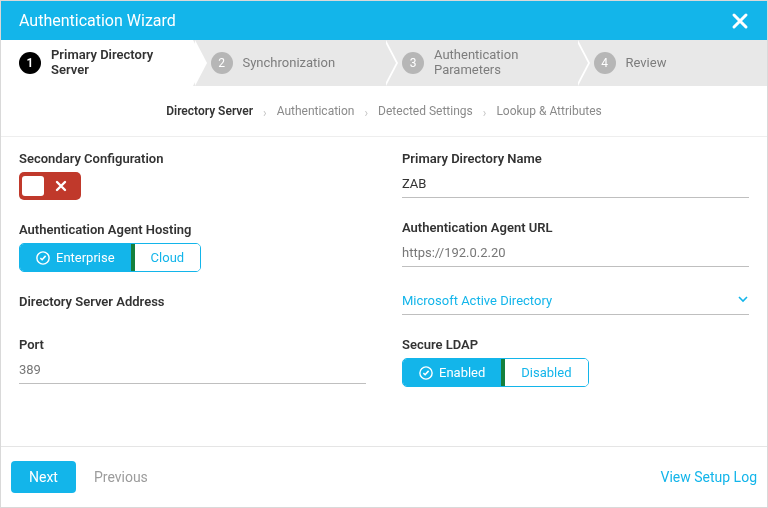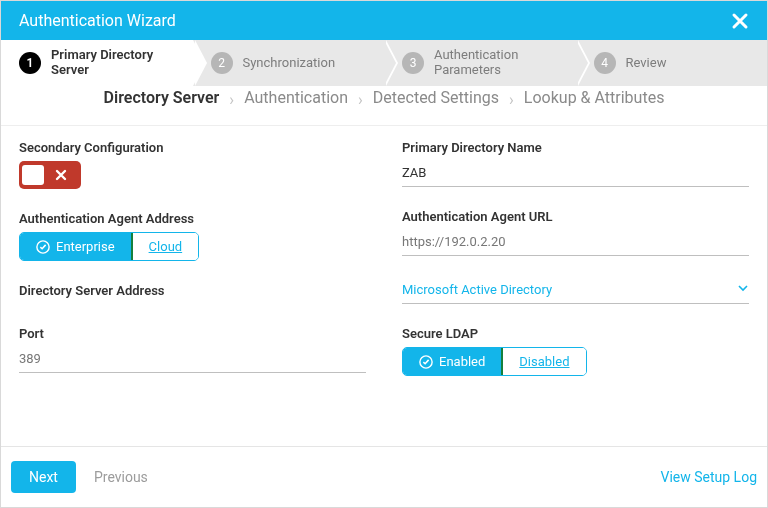--- a/index.html
+++ b/index.html
@@ -25,21 +25,21 @@
   .step:last-child::after { display:none; }
   .step::before { content:""; position:absolute; right:-14px; top:0; width:0; height:0; border-top:23px solid transparent; border-bottom:23px solid transparent; border-left:12px solid #fff; z-index:1; }
   .step:last-child::before { display:none; }
 
   
   .scroll { flex:1; overflow:auto; position:relative; }
   .scroll::-webkit-scrollbar { width:10px; }
   .scroll::-webkit-scrollbar-thumb { background:#c9c9c9; border-radius:5px; }
 
   
-  .subtabs { display:flex; justify-content:center; align-items:flex-end; gap:6px; padding:0 0 16px; font-size:16px; color:#8a8a8a; border-bottom:1px solid #eee; }
+  .subtabs { display:flex; justify-content:center; align-items:flex-end; gap:6px; padding:16px 0 16px; font-size:12px; color:#8a8a8a; border-bottom:1px solid #eee; }
   .subtabs .tab { padding:2px 4px; }
   .subtabs .tab.active { color:#333; font-weight:600; }
   .subtabs .chev { color:#c4c4c4; }
 
   
   .form { display:flex; padding:14px 18px 20px; gap:36px; }
   .col { flex:1; display:flex; flex-direction:column; gap:22px; min-width:0; }
   .field-label { color:#333; font-weight:600; font-size:13px; margin-bottom:6px; display:block; }
 
   .u-input { width:100%; border:none; outline:none; border-bottom:1px solid #bfbfbf; padding:4px 0 6px; font-size:13px; background:transparent; color:#777; }
@@ -47,21 +47,21 @@
 
   
   .danger-pill { width:62px; height:28px; border-radius:5px; background:#c0392b; display:flex; align-items:center; padding:3px; cursor:pointer; }
   .danger-pill .knob { width:22px; height:20px; background:#fff; border-radius:3px; }
   .danger-pill .xmark { flex:1; display:flex; align-items:center; justify-content:center; color:#fff; }
 
   
   .seg { display:inline-flex; border-radius:5px; overflow:hidden; border:1px solid #13b5ea; }
   .seg button { border:none; background:#fff; color:#13b5ea; font-size:13px; padding:6px 16px; cursor:pointer; display:flex; align-items:center; gap:6px; }
   .seg button.on { background:#13b5ea; color:#fff; }
-  .seg button + button { border-left:2px solid #15803d;text-decoration:underline; }
+  .seg button + button { border-left:4px solid #15803d; }
 
   
   .sel { display:flex; align-items:center; justify-content:space-between; border-bottom:1px solid #bfbfbf; padding:4px 0 6px; cursor:pointer; color:#13b5ea; font-size:13px; }
   .sel .caret { color:#13b5ea; }
 
   
   .ftr { display:flex; align-items:center; justify-content:space-between; padding:14px 10px; border-top:1px solid #e5e5e5; font-size:14px; }
   .ftr-left { display:flex; align-items:center; gap:18px; }
   .btn-primary { background:#13b5ea; color:#fff; border:none; border-radius:4px; padding:8px 18px; font-size:14px; cursor:pointer; }
   .link-muted { color:#9c9c9c; cursor:pointer; }
@@ -124,21 +124,21 @@
             <div class="knob"></div>
             <span class="xmark">
               <svg width="12" height="12" viewBox="0 0 12 12">
                   <path d="M2 2 L10 10 M10 2 L2 10" stroke="#fff" stroke-width="2.4" stroke-linecap="round"></path>
                 </svg>
             </span>
           </div>
         </div>
 
         <div>
-          <span class="field-label">Authentication Agent Address</span>
+          <span class="field-label">Authentication Agent Hosting</span>
           <div class="seg">
             <button class="on">
               <svg class="check-circle" viewBox="0 0 16 16">
                   <circle cx="8" cy="8" r="7" fill="none" stroke="#fff" stroke-width="1.6"></circle>
                   <path d="M5 8.2 L7 10 L11 5.6" fill="none" stroke="#fff" stroke-width="1.8"></path>
                 </svg>
               <span>Enterprise</span>
             </button>
             <button>
               <span>Cloud</span>

